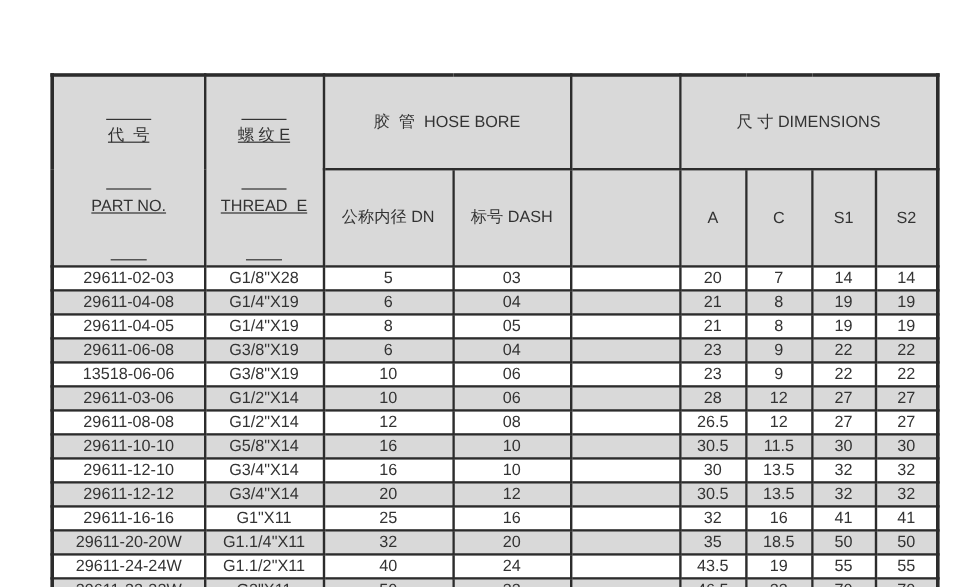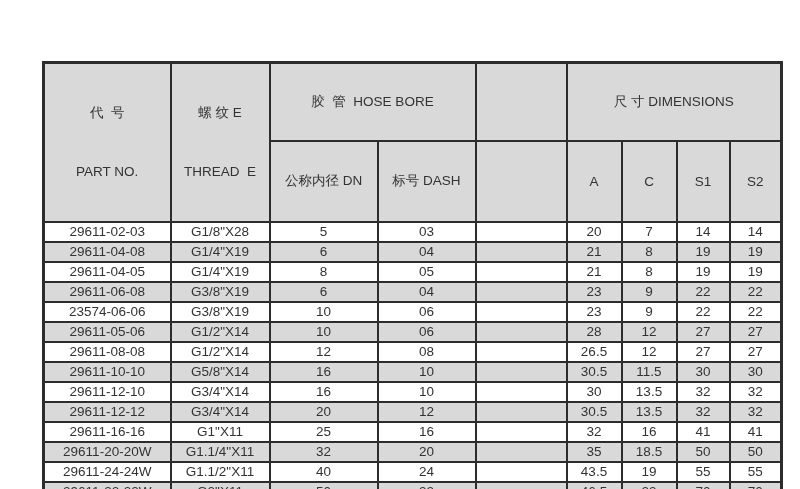--- a/index.html
+++ b/index.html
@@ -30,21 +30,21 @@
     vertical-align: middle;
     font-weight: normal;
     font-size: 13.5px;
     color: #333333;
     overflow: hidden;
     white-space: pre;
   }
   thead th { background: #d9d9d9; }
   tr.h1 th { height: 21px; }
   tr.h2 th { height: 22px; margin-top: 28px; }
-  .two-line { line-height: 1.45; }
+  .two-line { line-height: 1.45; text-decoration: underline; }
   tbody td { height: 18px; background: #ffffff; }
   tbody tr.alt td { background: #d9d9d9; }
 </style>
 </head>
 <body>
 
 <div class="table-wrap">
   <table class="spec">
     <colgroup>
       <col style="width:127px">
@@ -120,32 +120,32 @@
           <td>G3/8"X19</td>
           <td>6</td>
           <td>04</td>
           <td></td>
           <td>23</td>
           <td>9</td>
           <td>22</td>
           <td>22</td>
         </tr>
         <tr>
-          <td>23574-06-06</td>
+          <td>13518-06-06</td>
           <td>G3/8"X19</td>
           <td>10</td>
           <td>06</td>
           <td></td>
           <td>23</td>
           <td>9</td>
           <td>22</td>
           <td>22</td>
         </tr>
         <tr class="alt">
-          <td>29611-05-06</td>
+          <td>29611-03-06</td>
           <td>G1/2"X14</td>
           <td>10</td>
           <td>06</td>
           <td></td>
           <td>28</td>
           <td>12</td>
           <td>27</td>
           <td>27</td>
         </tr>
         <tr>

